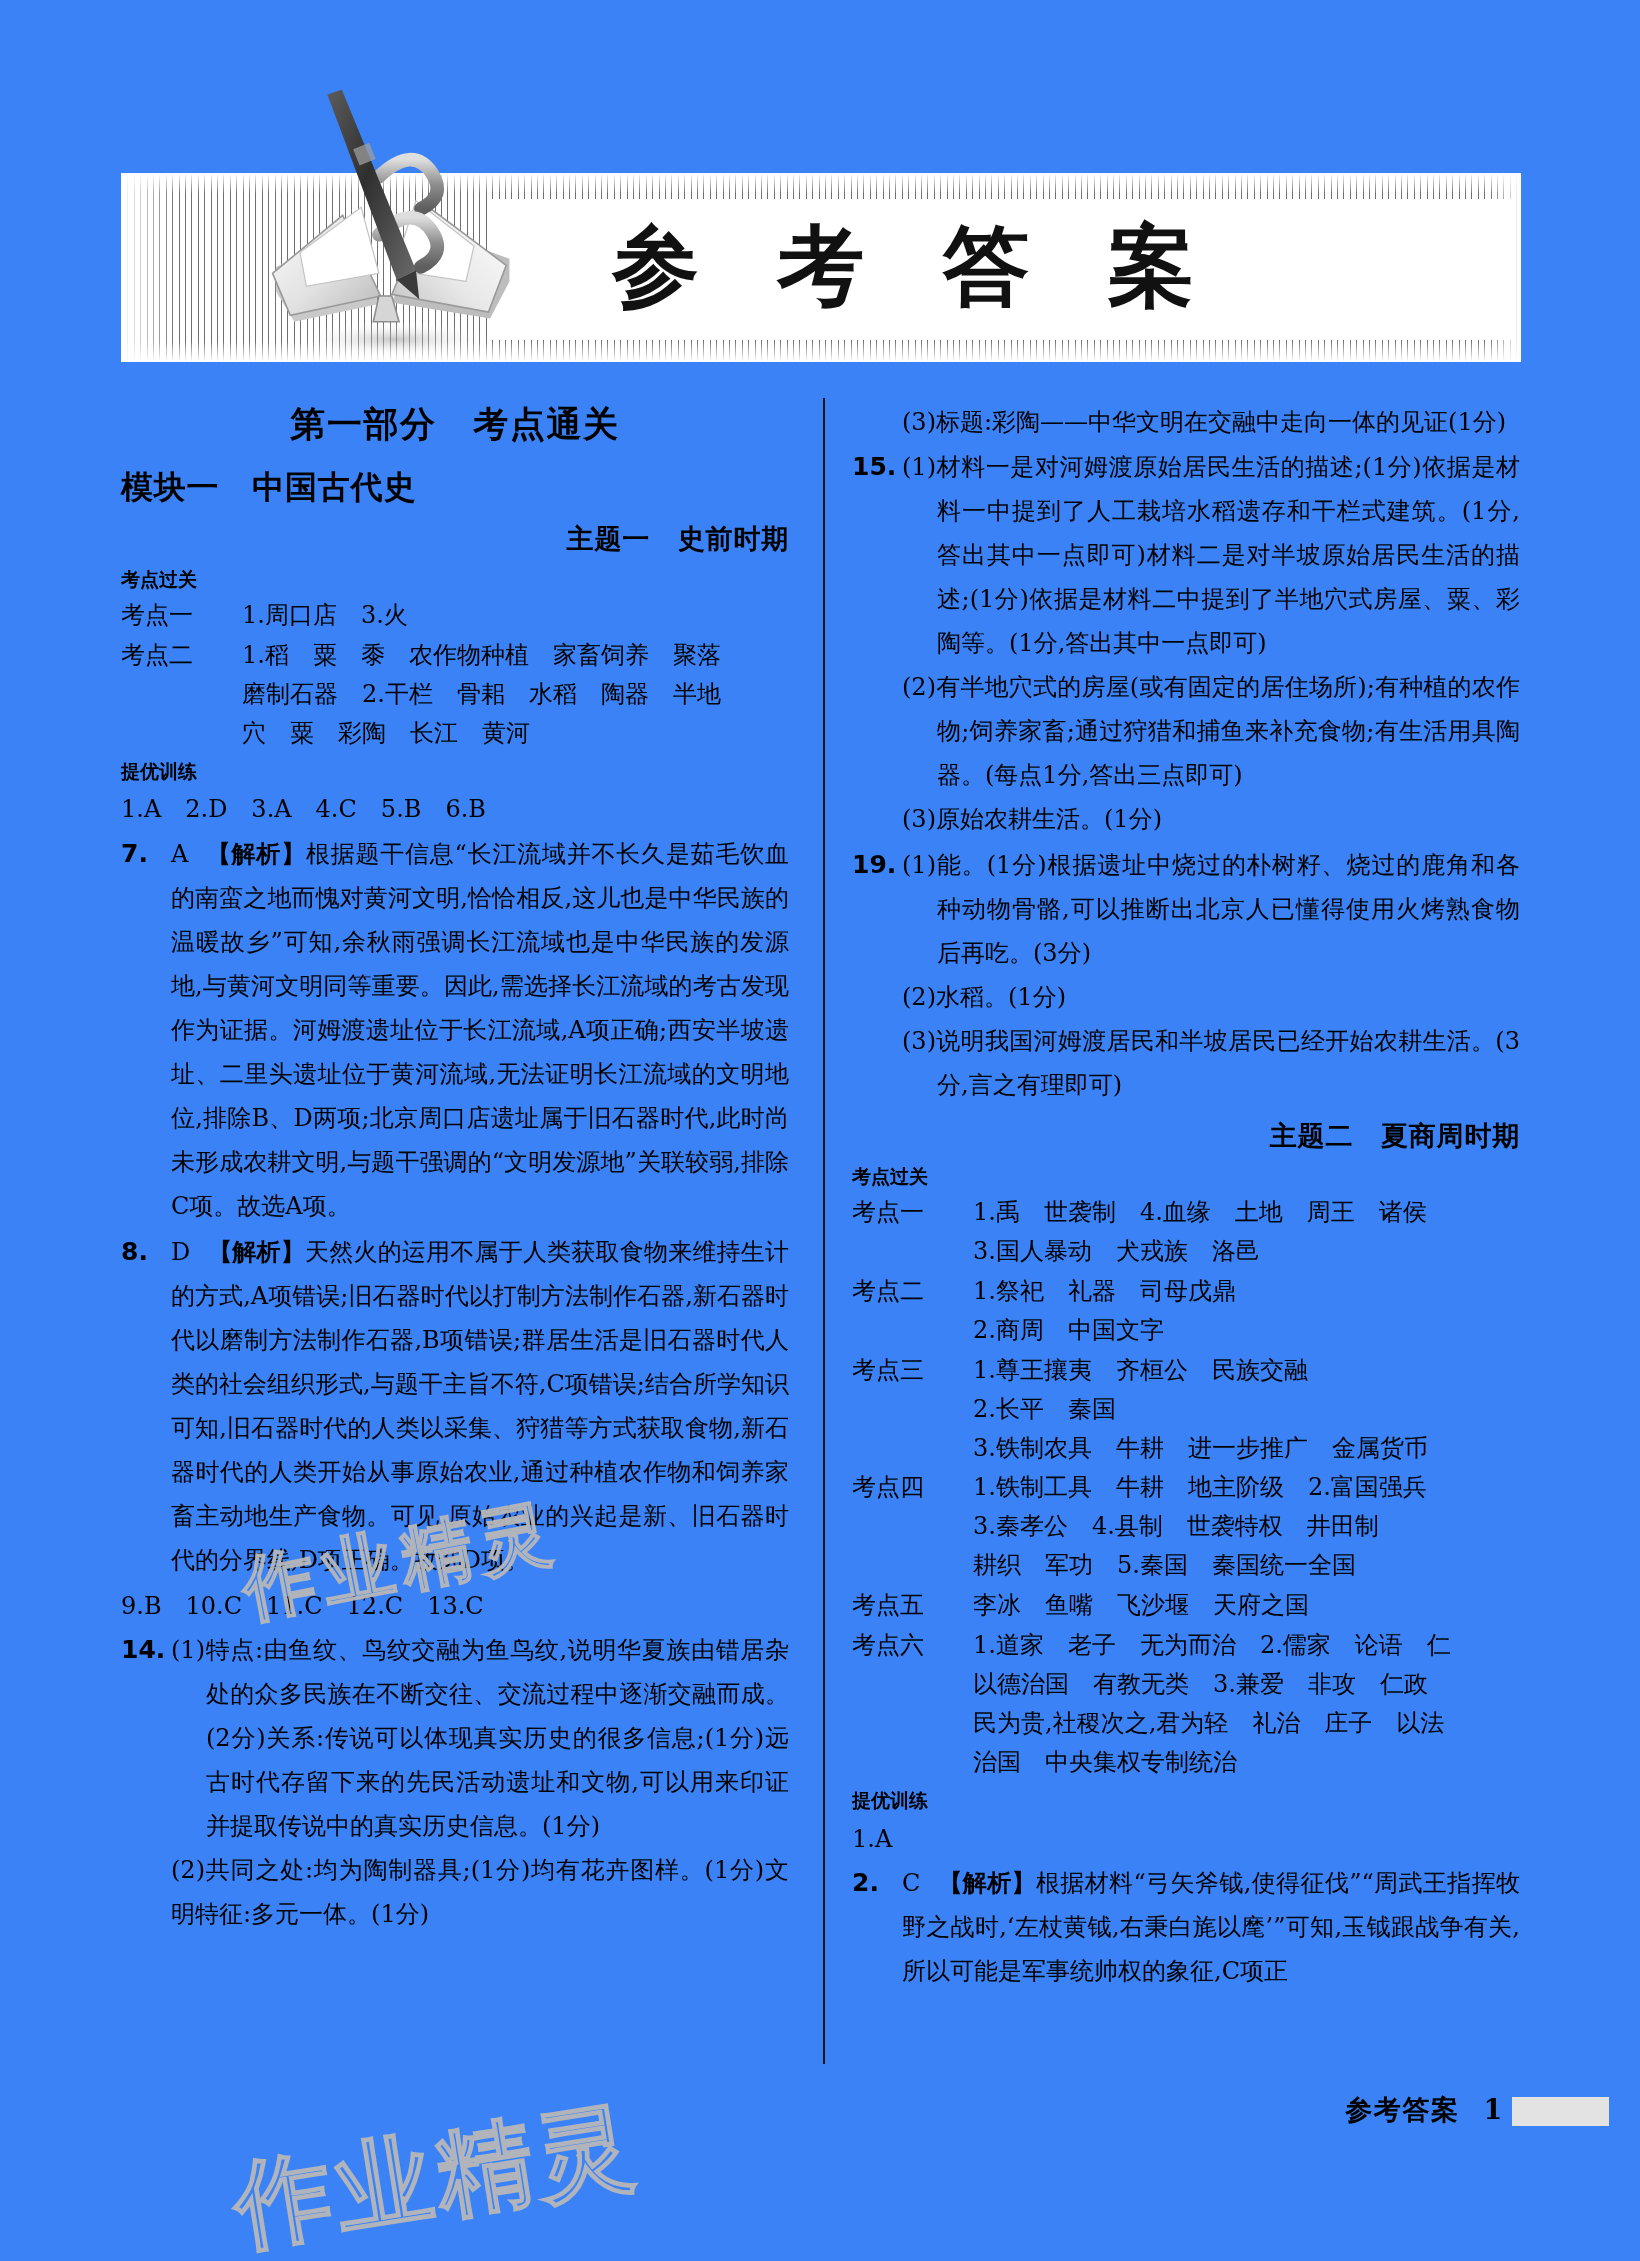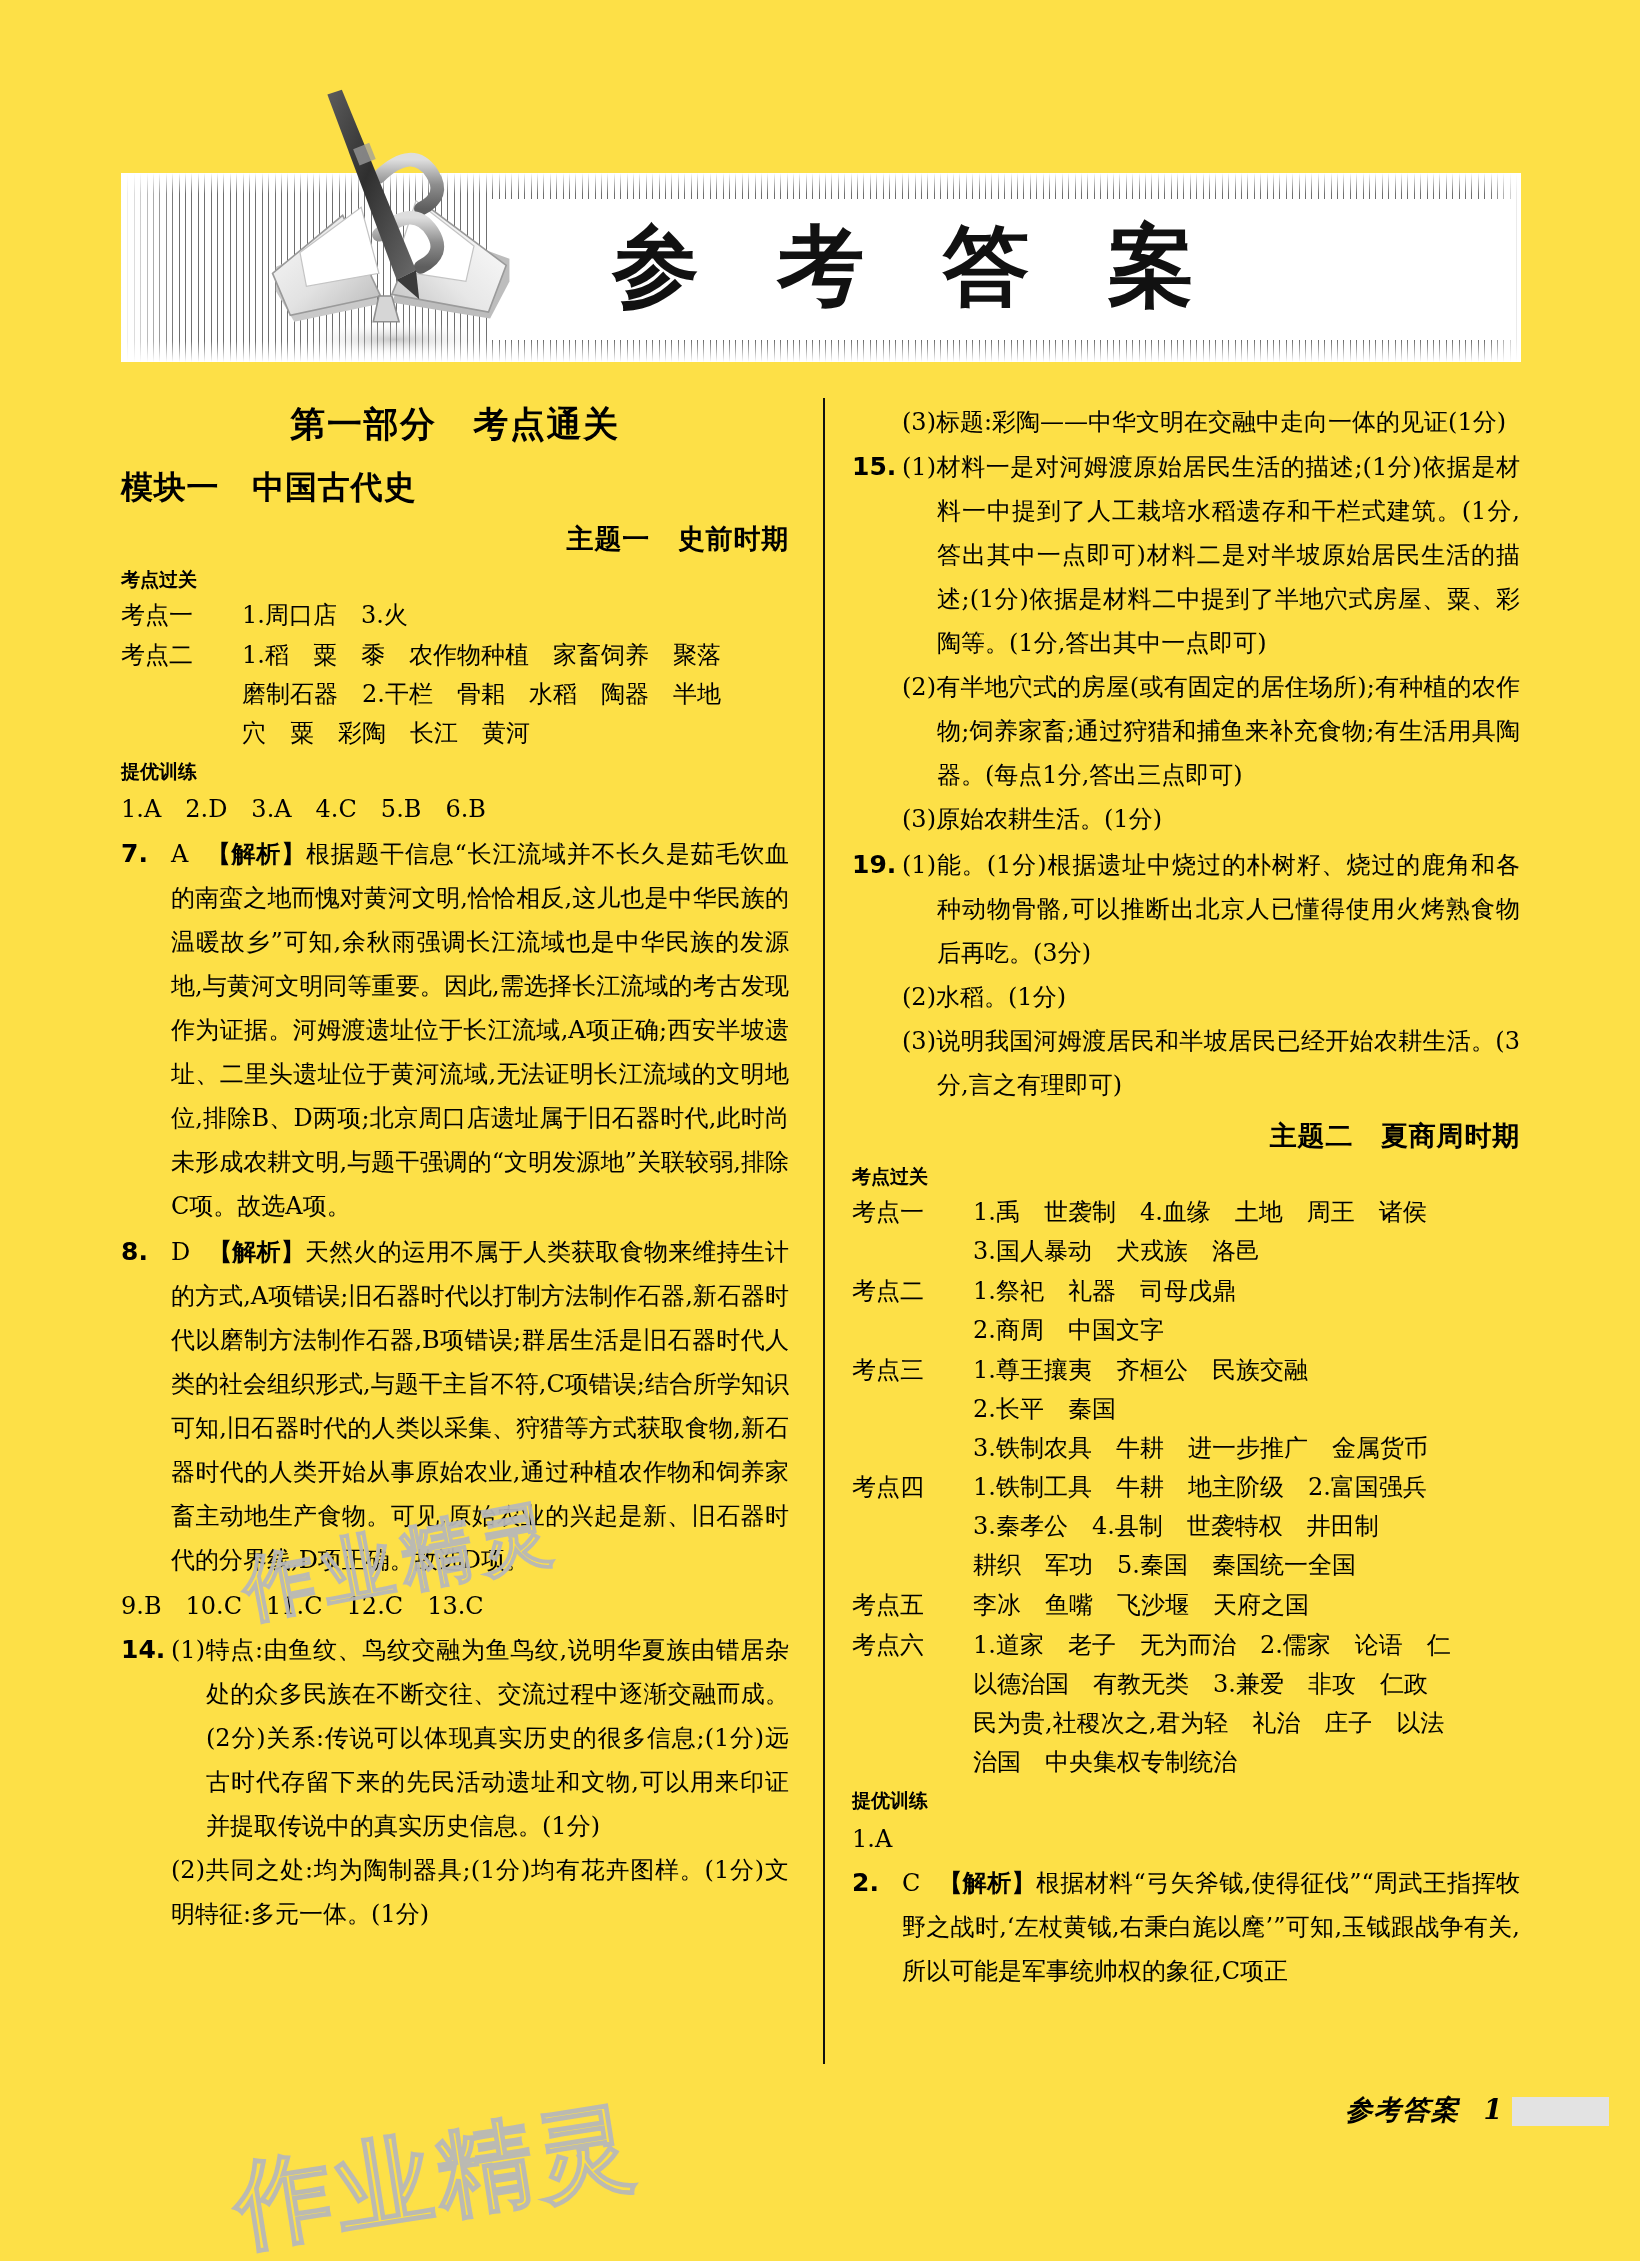--- a/index.html
+++ b/index.html
@@ -13,21 +13,21 @@
     position: relative;
     font-family: "DejaVu Serif", "Liberation Serif", serif;
     color: #000;
     overflow: hidden;
   }
 
   
   .page {
     position: absolute;
     inset: 0;
-    background: #fde047;
+    background: #3b82f6;
     padding-left: 12px;
   }
 
   
   .header {
     position: absolute;
     left: 121px;
     top: 173px;
     width: 1400px;
     height: 189px;
@@ -202,21 +202,20 @@
     text-indent: -35px;
   }
 
   
   .footer {
     position: absolute;
     left: 0;
     top: 2092px;
     width: 1641px;
     height: 56px;
-    font-style: italic;
   }
   .footer-text {
     position: absolute;
     right: 137px;
     top: 0px;
     font-size: 27px;
     font-weight: 700;
     letter-spacing: 1.6px;
     white-space: nowrap;
   }

